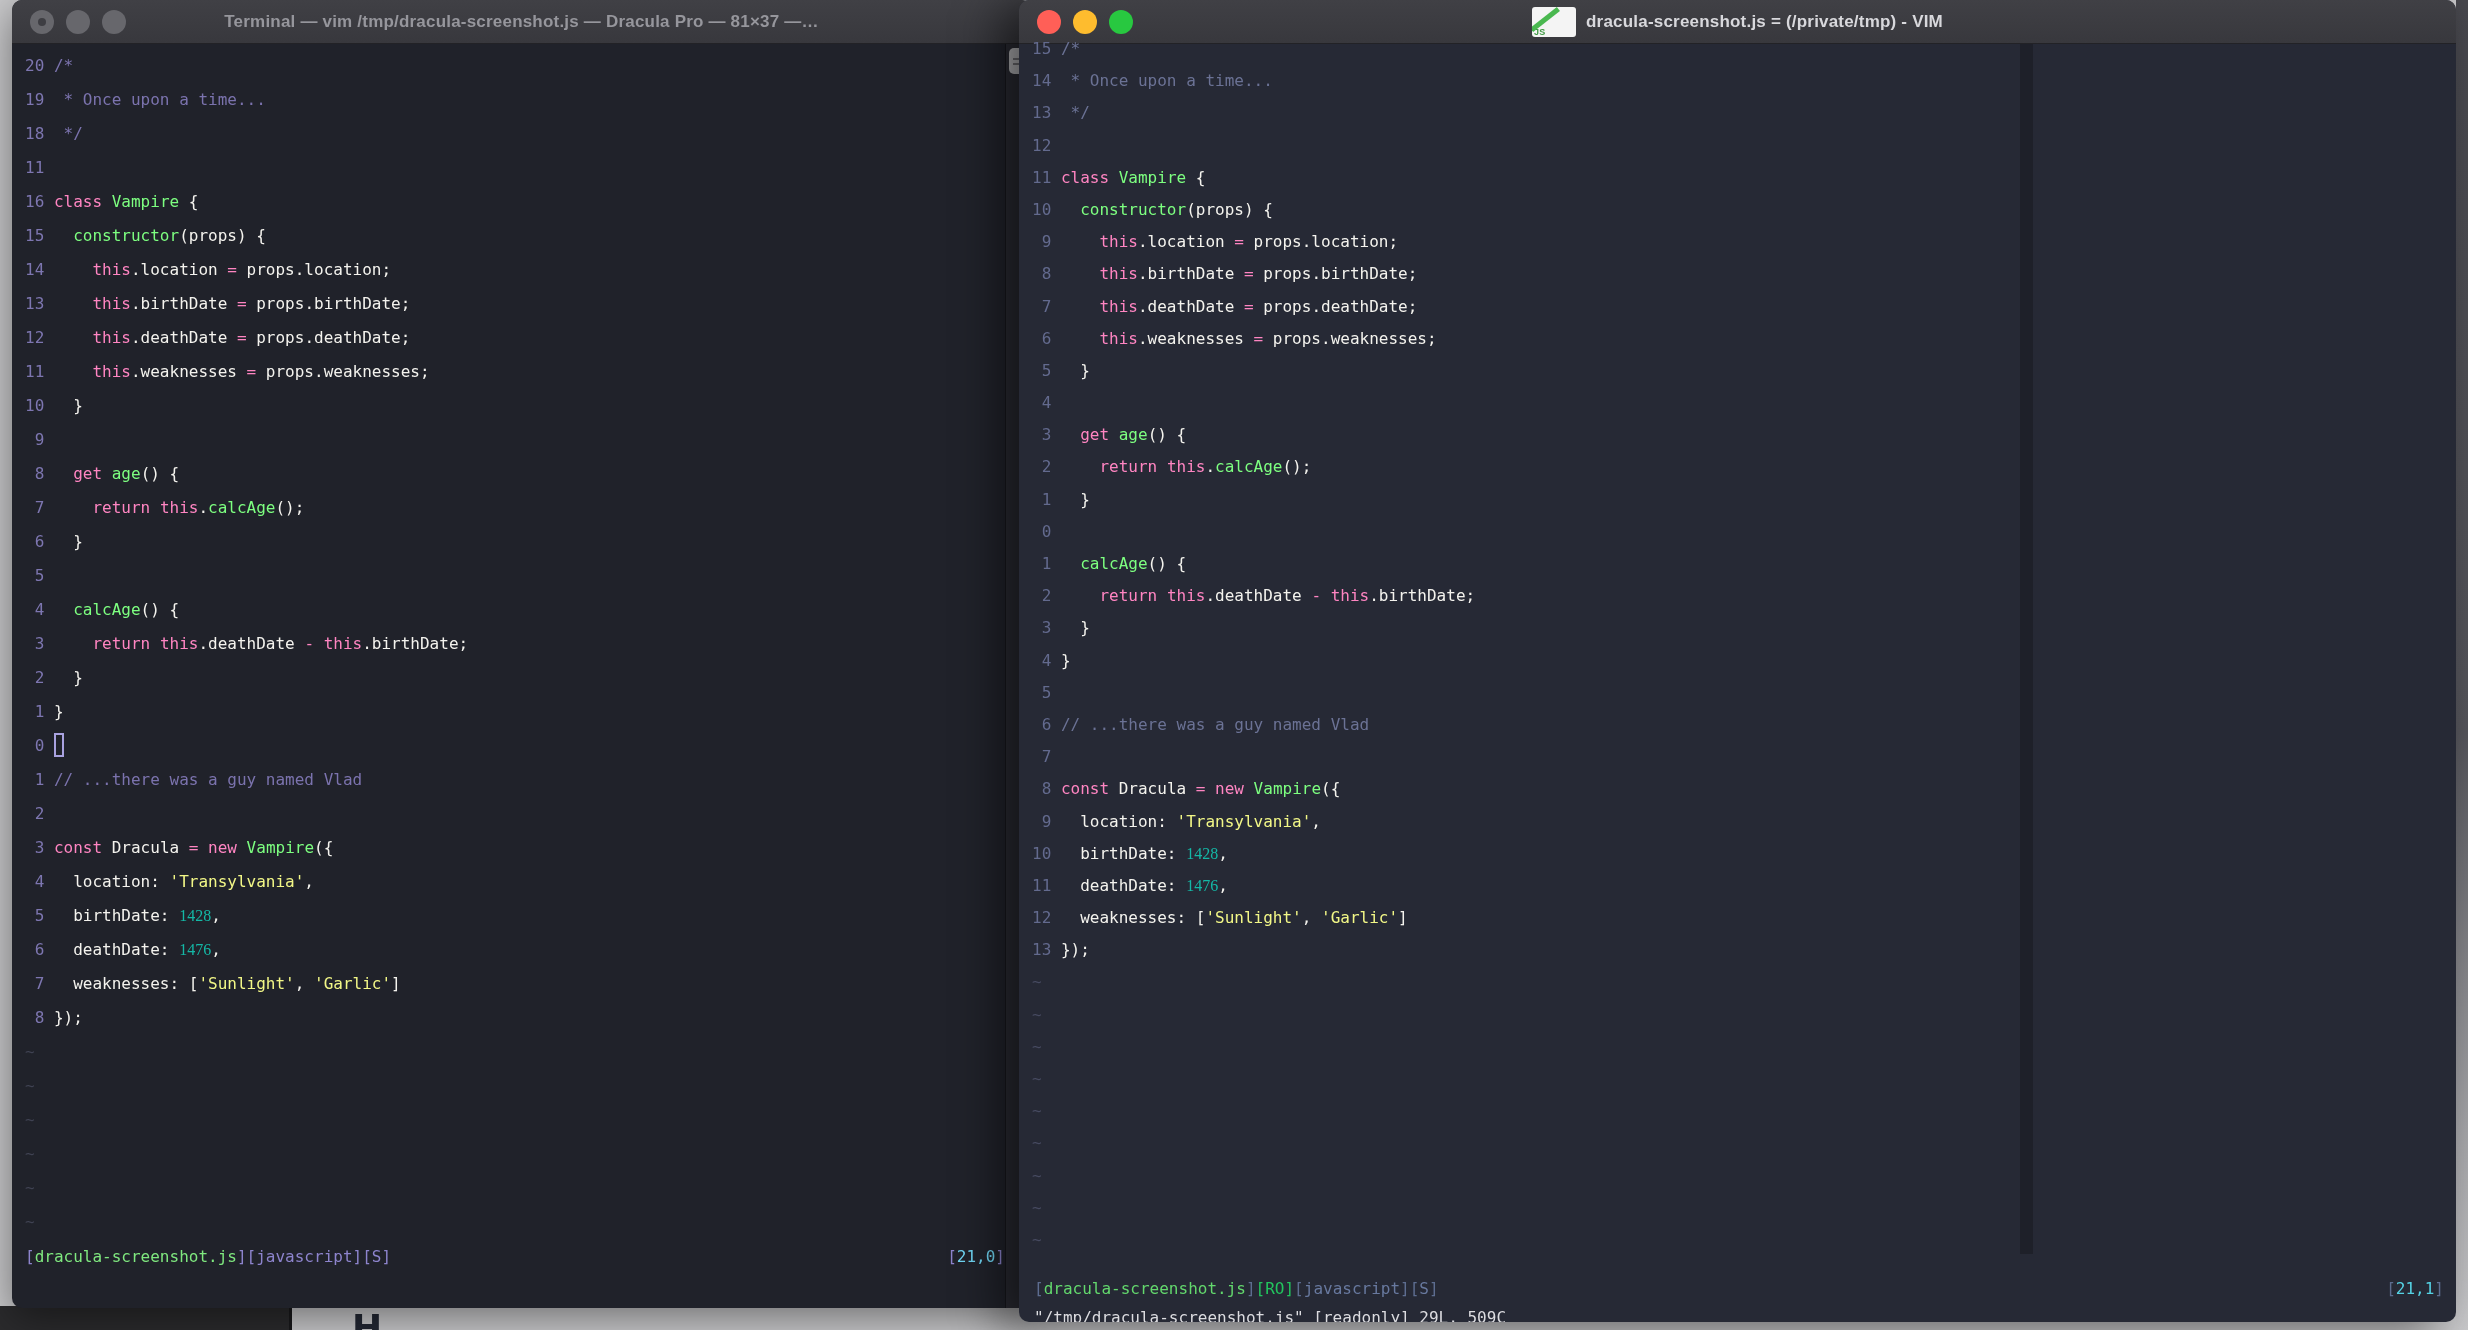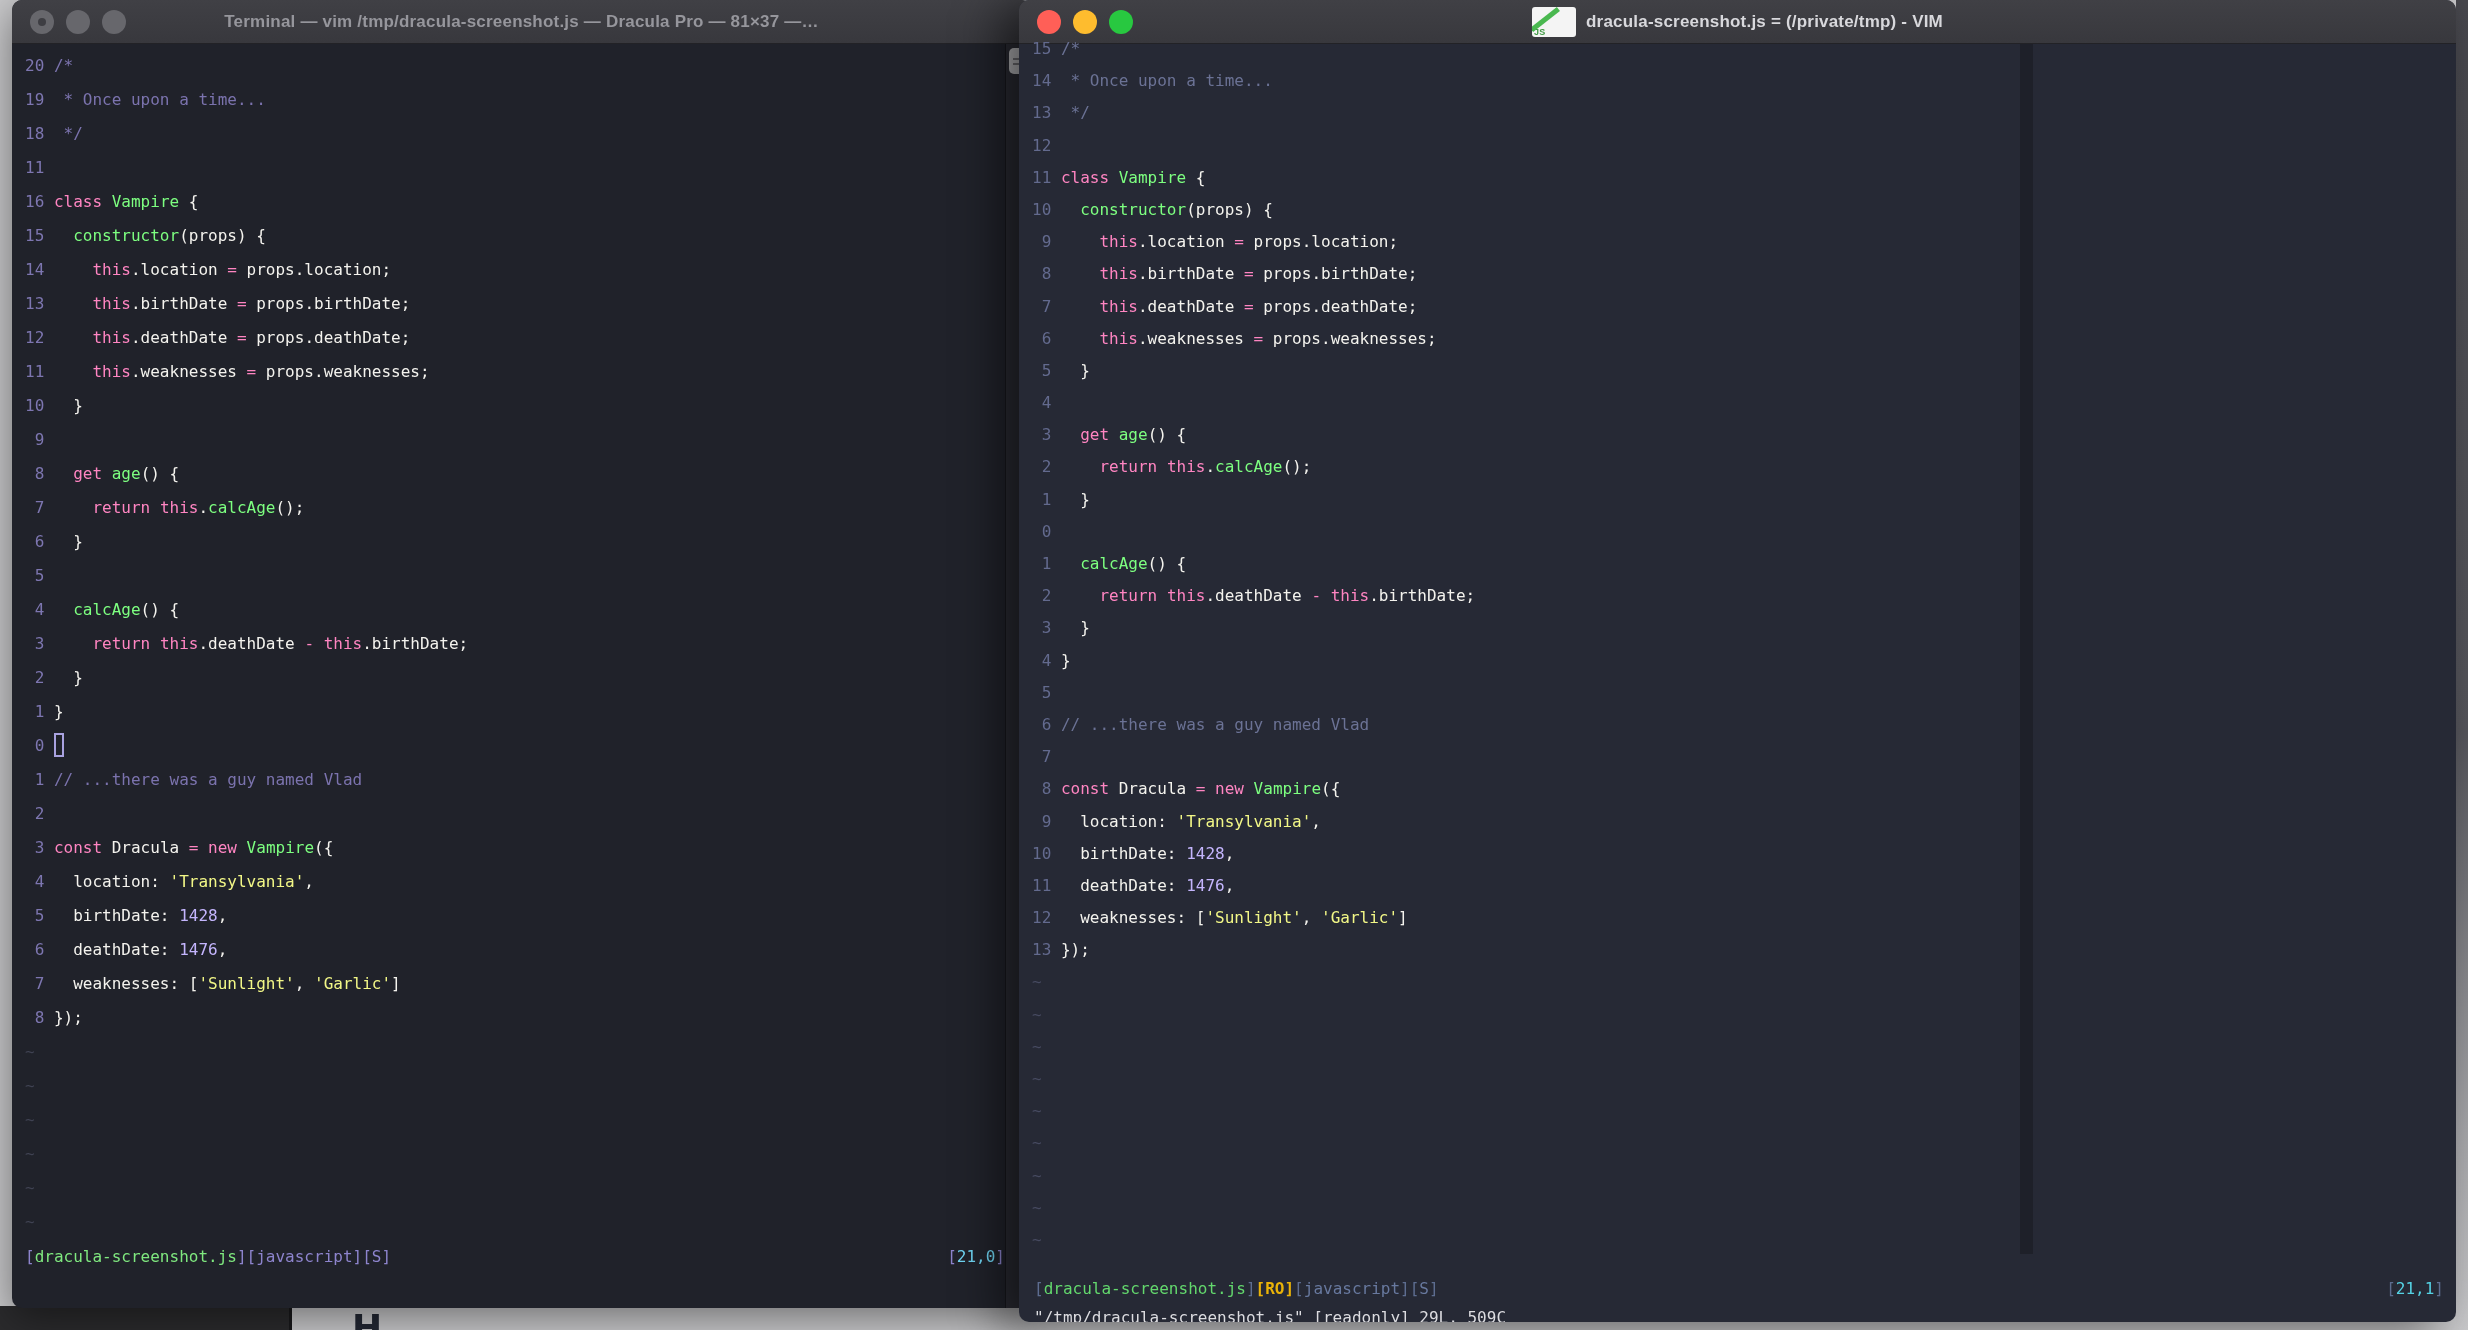--- a/index.html
+++ b/index.html
@@ -31,21 +31,21 @@
   #win-left .light{background:#67676c;}
   #win-left .light .dot{background:#3e3e43;}
   #win-left .rows{--rh:34px;position:absolute;top:44px;left:0;width:993px;padding:5px 0 0 13px;}
   .row{height:var(--rh);line-height:var(--rh);white-space:pre;font-size:16px;}
   .num{display:inline-block;}
   #win-left .num{color:#7d76b0;}
   #win-left .tk-c{color:#7b73ae;}
   .tk-k{color:#ff85c2;}
   .tk-f{color:#7dff80;}
   .tk-s{color:#f2f787;}
-  .tk-n{color:#c4b5fd;}
+  .tk-n{color:#14b8a6;font-family:Liberation Serif, serif;}
   .tk-p{color:#f4f3ee;}
   #win-left .tilde{color:#3f4252;}
   .cursor-hollow{display:inline-block;width:10px;height:24px;border:2px solid #a9a2e0;vertical-align:middle;margin-top:-4px;}
   #win-left .statusline{position:absolute;top:1240px;left:13px;width:980px;height:34px;line-height:34px;
     display:flex;justify-content:space-between;white-space:pre;font-size:16px;}
   #win-left .st-br{color:#8d84cd;}
   #win-left .st-file{color:#7fe87f;}
   #win-left .st-lbl{color:#8d84cd;}
   #win-left .st-pos{color:#6fd4f2;}
   #win-left .cmdline{position:absolute;top:1274px;left:13px;height:34px;}
@@ -67,21 +67,21 @@
   #win-right .rows{--rh:32.2px;position:absolute;top:28px;left:0;width:1400px;padding:5px 0 0 13px;}
   #win-right .num{color:#636a8e;}
   #win-right .tk-c{color:#6b7295;}
   #win-right .tilde{color:#464a60;}
   .colorcolumn{position:absolute;left:1001px;top:44px;width:13px;height:1210px;background:#1e2029;}
   #win-right .statusline{position:absolute;top:1273px;left:15px;width:2408px;max-width:2408px;height:32px;line-height:32px;
     display:flex;justify-content:space-between;white-space:pre;font-size:16px;width:1410px;}
   #win-right .st-br{color:#5d6d90;}
   #win-right .st-file{color:#63d86d;}
   #win-right .st-lbl{color:#68799f;}
-  #win-right .st-ro{color:#eab308;font-weight:bold;}
+  #win-right .st-ro{color:#22c55e;}
   #win-right .st-pos{color:#55d2e4;}
   #win-right .msgline{position:absolute;top:1303px;left:15px;height:30px;line-height:30px;font-size:16px;color:#dcdce0;white-space:pre;}
 </style>
 </head>
 <body>
 
 <div id="desktop">
   <div class="desk-right-strip"></div>
   <div class="desk-dark-corner"></div>
   <div class="desk-glyph">H</div>

